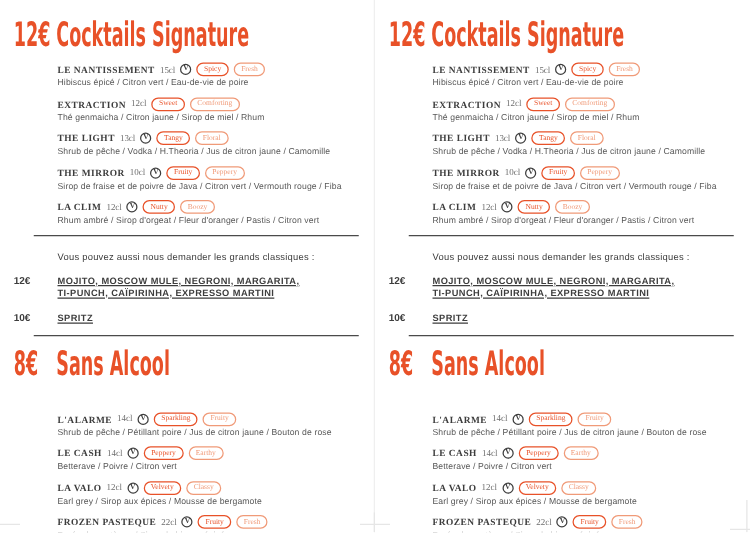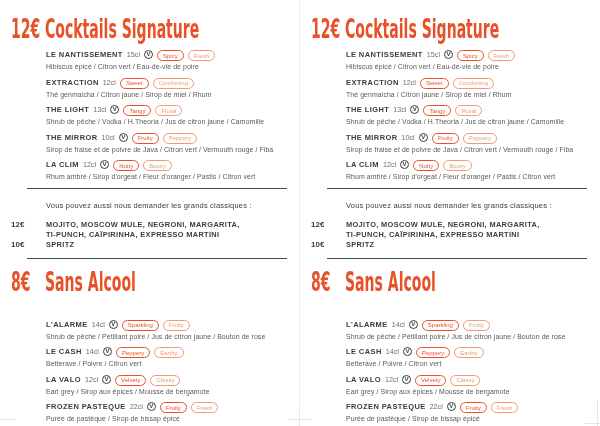--- a/index.html
+++ b/index.html
@@ -25,42 +25,42 @@
     font-family:"DejaVu Sans", sans-serif;white-space:nowrap;
     transform:scaleX(0.52);transform-origin:0 0;letter-spacing:0;
   }
   .sec-price{left:11px;}
   .sec-title{left:45px;}
   .head2{margin-top:7px;}
 
   .items{margin:7px 0 0 46px;}
   .items2{margin-top:24px;}
   .item{margin-bottom:6.5px;}
-  .item-line{display:flex;gap:4px;height:11px;font-size:7.5px;white-space:nowrap;}
+  .item-line{display:flex;align-items:center;gap:4px;height:11px;font-size:7.5px;white-space:nowrap;font-family:Liberation Serif, serif;}
   .item-name{font-weight:bold;letter-spacing:0.4px;color:var(--ink);}
   .item-size{color:#6e6e6e;font-size:7.2px;}
   .vegan{
     flex:0 0 auto;width:9px;height:9px;border:1px solid var(--ink);border-radius:50%;
     font-size:6px;font-weight:bold;line-height:7.5px;text-align:center;color:var(--ink);
   }
   .tag{
     border:1px solid var(--accent);color:var(--accent);border-radius:10px;
     font-size:6px;line-height:1;padding:1.5px 5px;white-space:nowrap;
   }
   .tag[data-variant="light"]{border-color:var(--badge_light);color:var(--badge_light);}
   .item-desc{font-size:6.9px;color:var(--ink_soft);margin-top:2px;letter-spacing:0.1px;line-height:8px;}
 
   .divider{border:none;border-top:1px solid var(--rule);width:260px;margin:4px 0 0 27px;}
   .div2{margin-top:8px;}
   .note{margin:12px 11px 0 46px;font-size:7.5px;color:var(--ink);letter-spacing:0.2px;}
   .classics{margin-top:10px;}
-  .classic-row{position:relative;}
+  .classic-row{position:relative;margin-top:10px;}
   .classic-row:first-child{margin-top:0;}
   .classic-price{position:absolute;left:11px;top:0;font-weight:bold;font-size:8px;color:var(--ink);}
-  .classic-names{margin-left:46px;font-size:7.4px;font-weight:bold;letter-spacing:0.35px;line-height:10px;color:var(--ink);}
+  .classic-names{margin-left:46px;font-size:7.4px;font-weight:bold;letter-spacing:0.35px;line-height:10px;color:var(--ink);text-decoration:underline;}
 
   .seam{position:absolute;left:299px;top:0;bottom:0;width:1px;background:#efefef;}
   .crop{position:absolute;background:var(--mark);}
   .crop-bl{left:0;bottom:6px;width:16px;height:1px;}
   .crop-bc-v{left:299px;bottom:0;width:1px;height:16px;}
   .crop-bc-h{left:288px;bottom:6px;width:24px;height:1px;}
   .crop-br-v{right:2px;bottom:0;width:1px;height:26px;}
   .crop-br-h{right:0;bottom:2px;width:16px;height:1px;}
 </style>
 </head>

